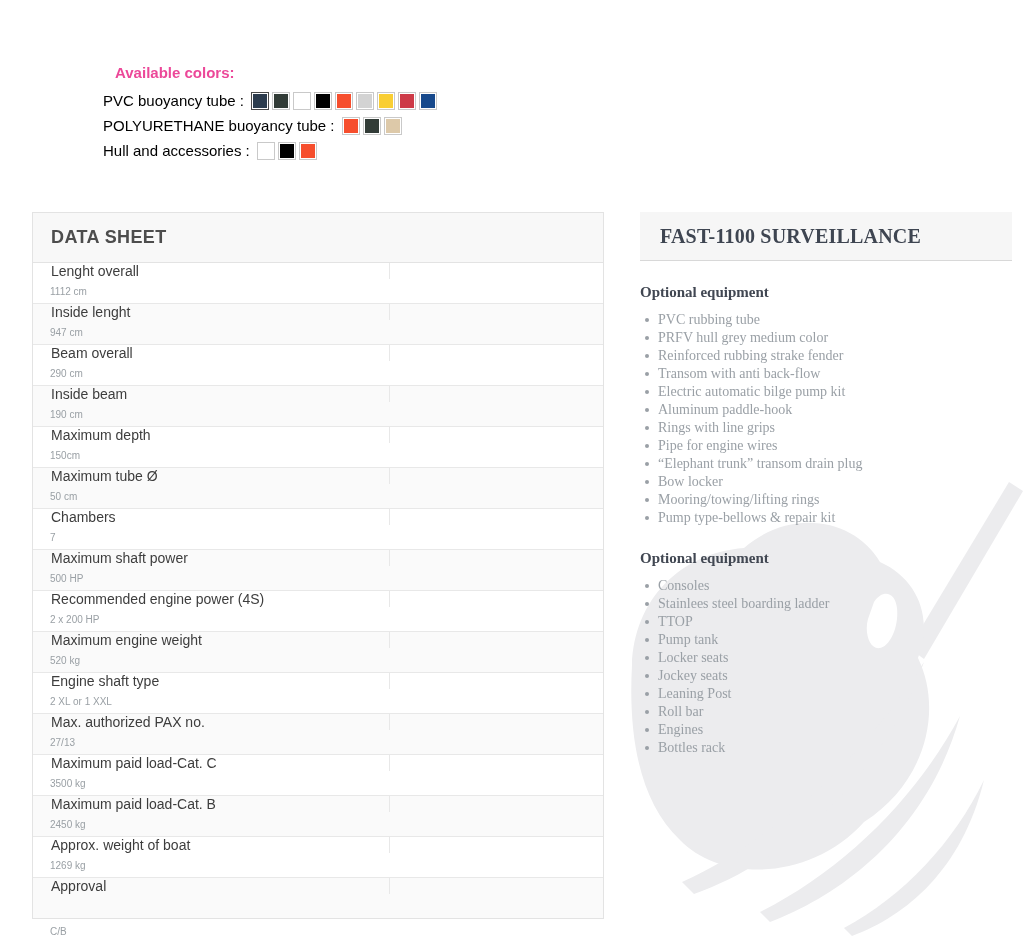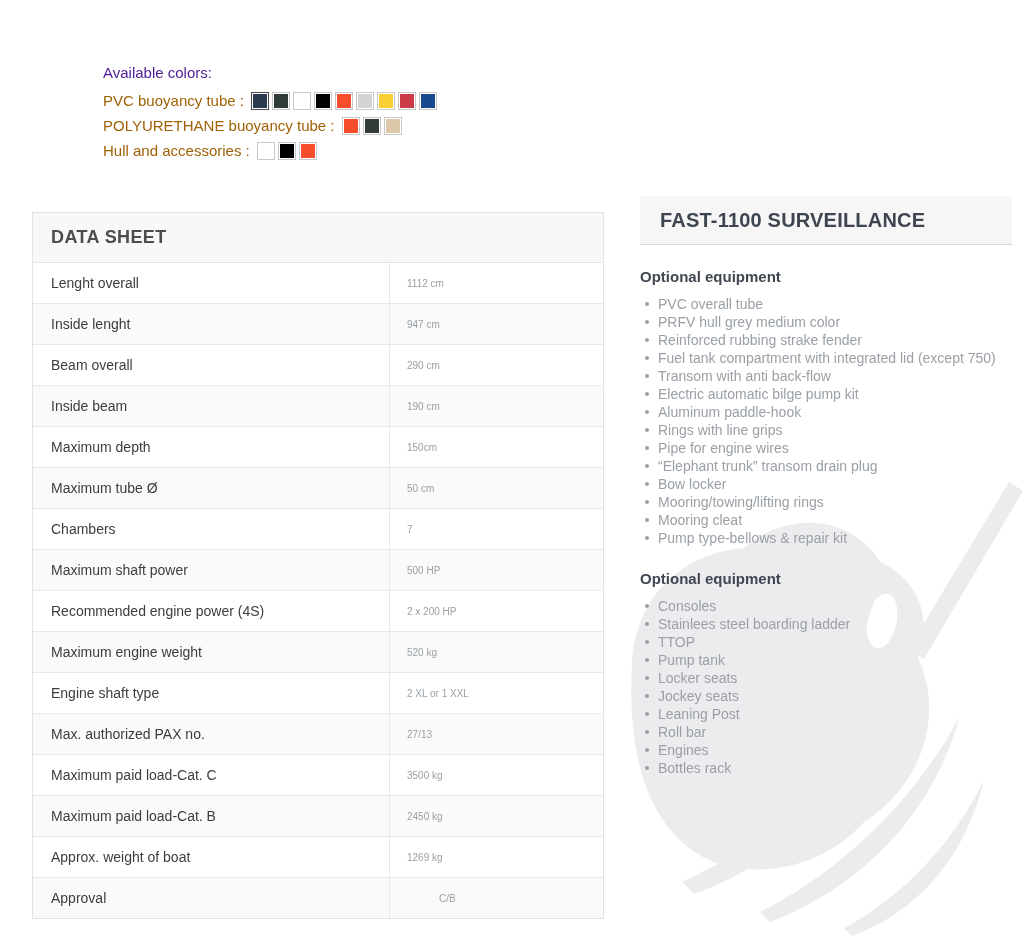--- a/index.html
+++ b/index.html
@@ -4,44 +4,44 @@
 <style>
   html,body{margin:0;padding:0;background:#fff;}
   .page{position:relative;width:1036px;height:937px;background:#ffffff;
         font-family:"Liberation Sans",sans-serif;overflow:hidden;}
 
   
   .watermark{position:absolute;left:612px;top:450px;width:424px;height:487px;}
 
   
   .colors{position:absolute;left:103px;top:64px;}
-  .colors-title{margin:0 0 9px 0;font-size:15px;font-weight:normal;color:#4c1d95;}
+  .colors-title{margin:0 0 9px 12px;font-size:15px;font-weight:bold;color:#ec4899;}
   .color-row{display:flex;align-items:center;height:21px;margin-bottom:4px;}
-  .color-label{font-size:15px;color:#a16207;margin-right:7px;white-space:nowrap;}
+  .color-label{font-size:15px;color:#000000;margin-right:7px;white-space:nowrap;}
   .swatches{display:flex;gap:3px;}
   .swatch{width:14px;height:14px;padding:1px;border:1px solid #c9c9c9;
           background-clip:content-box;display:inline-block;cursor:pointer;}
   .swatch.selected{border-color:#4a4a4a;}
 
   
   .datasheet{position:absolute;left:32px;top:212px;width:572px;
              border:1px solid #e3e3e3;box-sizing:border-box;background:#fff;}
   .ds-header{height:49px;background:#f8f8f8;border-bottom:1px solid #e3e3e3;
              display:flex;align-items:center;padding-left:18px;}
   .ds-title{margin:0;font-size:18px;font-weight:600;color:#4d4d4d;letter-spacing:.4px;}
-  .ds-row{display:flex;height:40px;border-bottom:1px solid #e8e8e8;}
+  .ds-row{display:flex;height:40px;border-bottom:1px solid #e8e8e8;flex-direction:column;}
   .ds-row:last-child{border-bottom:none;gap:32px;}
   .ds-row:nth-child(even){background:#fafafa;}
   .ds-label{width:357px;box-sizing:border-box;display:flex;align-items:center;
             padding-left:18px;font-size:14px;color:#3d3d3d;border-right:1px solid #e8e8e8;}
   .ds-value{flex:1;display:flex;align-items:center;padding-left:17px;
             font-size:10px;color:#9aa0a5;}
 
   
-  .product{position:absolute;left:640px;top:196px;width:372px;}
+  .product{position:absolute;left:640px;top:212px;width:372px;font-family:Liberation Serif, serif;}
   .p-header{height:49px;background:#f6f6f6;border-bottom:1px solid #d8d8d8;
             display:flex;align-items:center;padding-left:20px;box-sizing:border-box;}
   .p-title{margin:0;font-size:20px;font-weight:600;color:#3e4551;letter-spacing:.2px;}
   .equip-heading{margin:23px 0 10px 0;font-size:15px;font-weight:bold;color:#414752;}
   .equip-list{list-style:none;margin:0;padding:0;}
   .equip-list li{position:relative;font-size:14px;line-height:18px;color:#9aa0a6;
                  padding-left:18px;}
   .equip-list li::before{content:"";position:absolute;left:5px;top:7px;width:4px;height:4px;
                  border-radius:50%;background:#9aa0a6;}
 </style>
@@ -189,45 +189,43 @@
   </div>
 </div>
   </section>
 
   <aside class="product">
     <div class="p-header">
       <h2 class="p-title">FAST-1100 SURVEILLANCE</h2>
     </div>
     <h4 class="equip-heading">Optional equipment</h4>
     <ul class="equip-list">
-  <li>PVC overall tube</li>
+  <li>PVC rubbing tube</li>
 
   <li>PRFV hull grey medium color</li>
 
   <li>Reinforced rubbing strake fender</li>
 
-  <li>Fuel tank compartment with integrated lid (except 750)</li>
 
   <li>Transom with anti back-flow</li>
 
   <li>Electric automatic bilge pump kit</li>
 
   <li>Aluminum paddle-hook</li>
 
   <li>Rings with line grips</li>
 
   <li>Pipe for engine wires</li>
 
   <li>“Elephant trunk” transom drain plug</li>
 
   <li>Bow locker</li>
 
   <li>Mooring/towing/lifting rings</li>
 
-  <li>Mooring cleat</li>
 
   <li>Pump type-bellows &amp; repair kit</li>
 </ul>
     <h4 class="equip-heading">Optional equipment</h4>
     <ul class="equip-list">
   <li>Consoles</li>
 
   <li>Stainlees steel boarding ladder</li>
 
   <li>TTOP</li>

